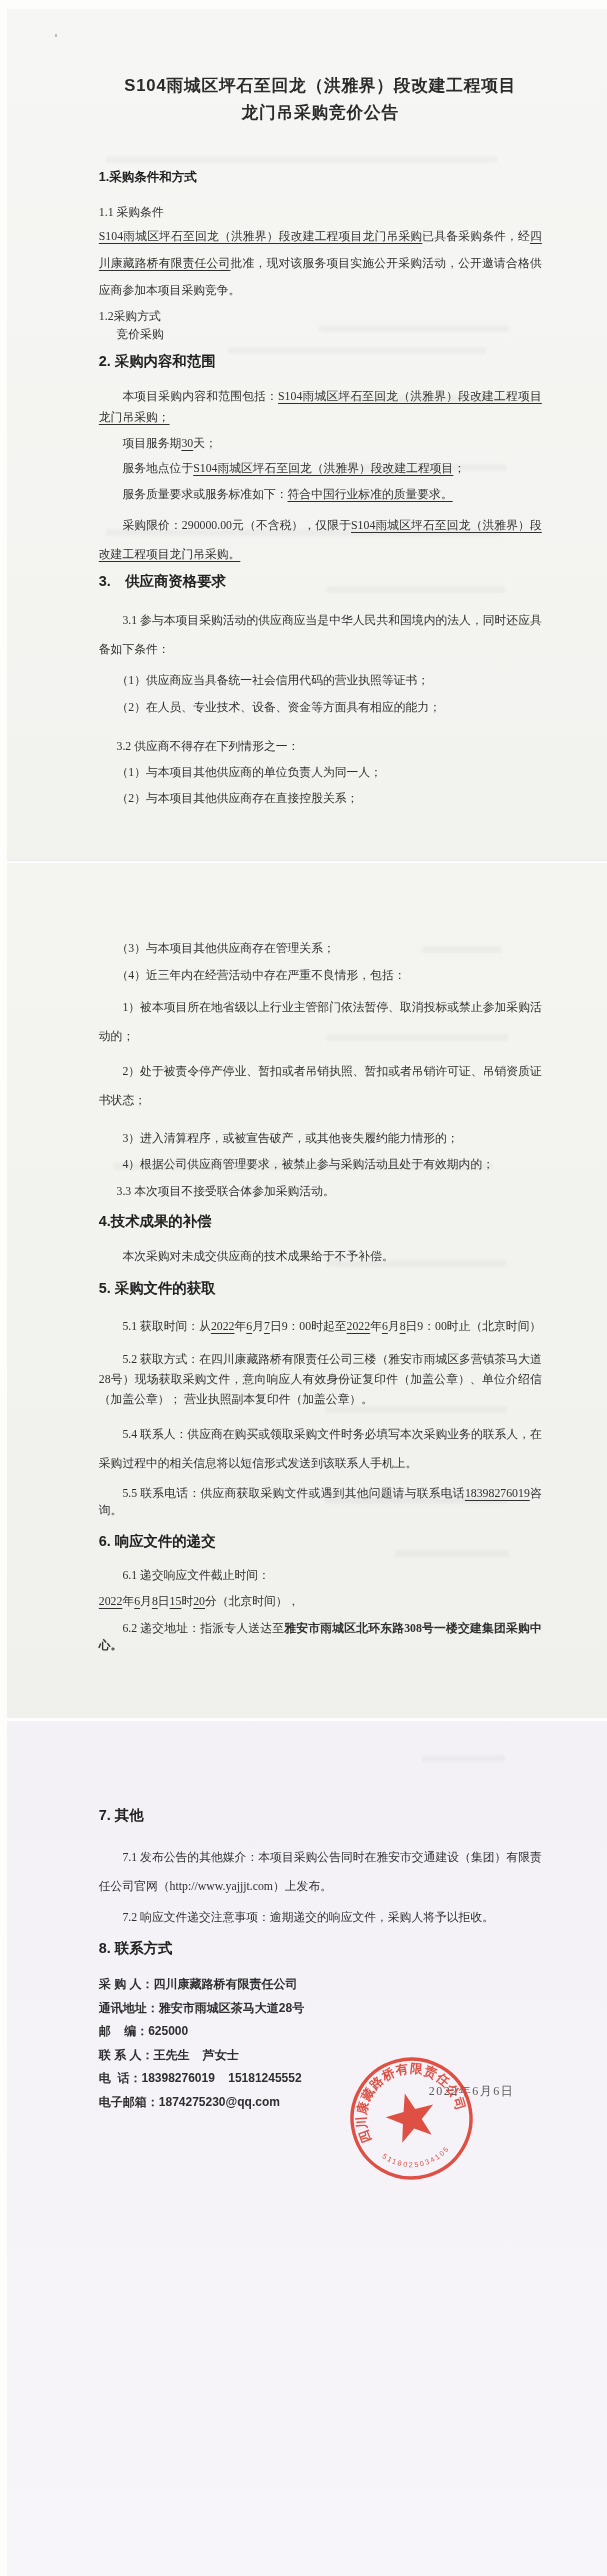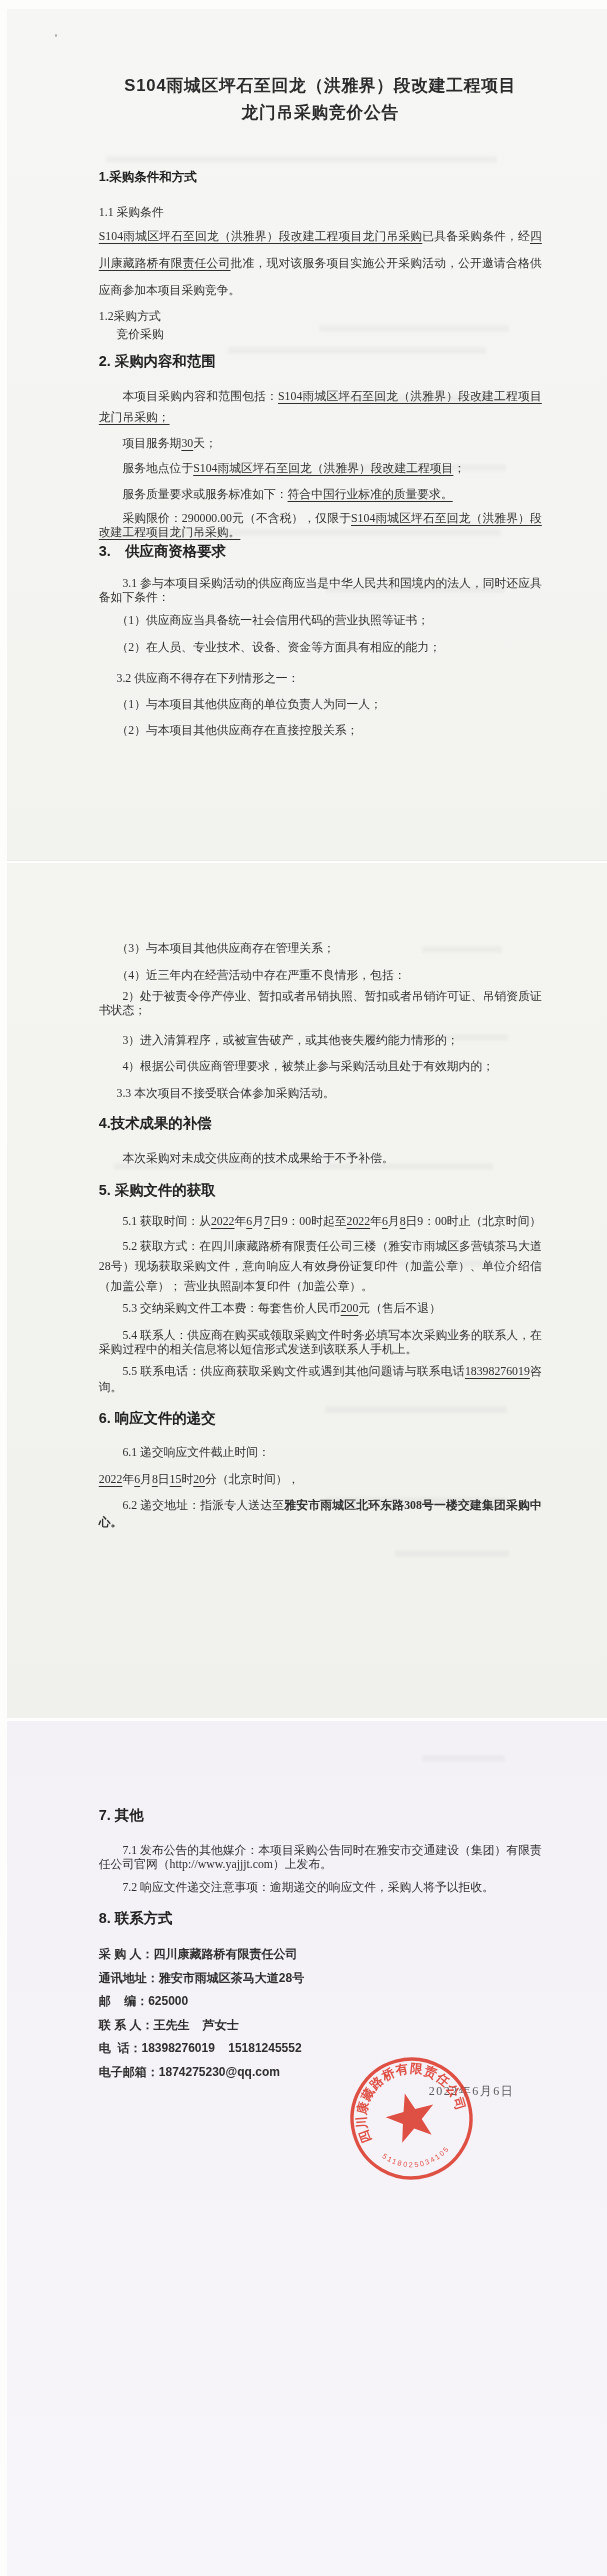--- a/index.html
+++ b/index.html
@@ -15,21 +15,21 @@
   .page-gray2{top:863px;height:855px;background:linear-gradient(180deg,#f4f4f1 0%,#f0f0ed 100%);box-shadow:0 -0.8px 0 #fff;}
   .page-lav{top:1721px;height:855px;background:linear-gradient(180deg,#f3f0f6 0%,#f7f4fa 100%);box-shadow:0 -0.8px 0 #fff;}
   .inner{margin:0 65px 0 92px;}
   .doc-title{font-family:"Liberation Sans","DejaVu Sans",sans-serif;font-weight:bold;font-size:16.7px;line-height:26.6px;text-align:center;color:#2b2b2b;letter-spacing:0.8px;}
   .h{font-family:"Liberation Sans","DejaVu Sans",sans-serif;font-weight:bold;color:#222;white-space:pre-wrap;}
   .h-sm{font-size:12.5px;line-height:16.7px;}
   .h-lg{font-size:14.4px;line-height:20px;}
   .ln{margin:0;font-size:11.8px;line-height:16.7px;text-align:justify;color:#303030;}
   .lh38{line-height:27px;}
   .lh28{line-height:21px;}
-  .lh27{line-height:14px;}
+  .lh27{line-height:29px;}
   .lh26{line-height:20px;}
   .ind{text-indent:2em;}
   .ind1{text-indent:1.5em;}
   .u{text-decoration:underline;text-decoration-thickness:0.8px;text-underline-offset:2.7px;}
   .b{font-weight:bold;}
   .contact{margin-top:18px;}
   .crow{font-family:"Liberation Sans","DejaVu Sans",sans-serif;font-size:12px;line-height:16.7px;margin-bottom:6.8px;color:#2e2e2e;}
   .cl{font-weight:700;white-space:pre;}
   .cv{font-weight:600;white-space:pre;}
   .issue-date{position:absolute;left:422px;top:362px;font-size:12px;color:#5a5a5a;letter-spacing:1.5px;white-space:pre;}
@@ -57,42 +57,42 @@
     <p class="ln lh28 ind" style="margin-top:14.4px"><span>本项目采购内容和范围包括：</span><span class="u">S104雨城区坪石至回龙（洪雅界）段改建工程项目龙门吊采购；</span></p>
     <p class="ln ind" style="margin-top:7.6px"><span>项目服务期</span><span class="u">30</span><span>天；</span></p>
     <p class="ln ind" style="margin-top:8.3px"><span>服务地点位于</span><span class="u">S104雨城区坪石至回龙（洪雅界）段改建工程项目</span><span>；</span></p>
     <p class="ln ind" style="margin-top:9px"><span>服务质量要求或服务标准如下：</span><span class="u">符合中国行业标准的质量要求。</span></p>
     <p class="ln lh27 ind" style="margin-top:8.3px"><span>采购限价：290000.00元（不含税），仅限于</span><span class="u">S104雨城区坪石至回龙（洪雅界）段改建工程项目龙门吊采购。</span></p>
 
     <div class="h h-lg" style="margin-top:2.3px">3.　供应商资格要求</div>
     <p class="ln lh27 ind" style="margin-top:14.4px">3.1 参与本项目采购活动的供应商应当是中华人民共和国境内的法人，同时还应具备如下条件：</p>
     <p class="ln ind1" style="margin-top:8.3px">（1）供应商应当具备统一社会信用代码的营业执照等证书；</p>
     <p class="ln ind1" style="margin-top:10px">（2）在人员、专业技术、设备、资金等方面具有相应的能力；</p>
-    <p class="ln ind1" style="margin-top:15px">3.2 供应商不得存在下列情形之一：</p>
+    <p class="ln ind1" style="margin-top:23px">3.2 供应商不得存在下列情形之一：</p>
     <p class="ln ind1" style="margin-top:9px">（1）与本项目其他供应商的单位负责人为同一人；</p>
     <p class="ln ind1" style="margin-top:9px">（2）与本项目其他供应商存在直接控股关系；</p>
   </div>
 </div>
 
 <div class="page page-gray2">
   <div class="inner">
     <p class="ln ind1" style="margin-top:77px">（3）与本项目其他供应商存在管理关系；</p>
     <p class="ln ind1" style="margin-top:10px">（4）近三年内在经营活动中存在严重不良情形，包括：</p>
+    <p class="ln lh27 ind" style="margin-top:10px">1）被本项目所在地省级以上行业主管部门依法暂停、取消投标或禁止参加采购活动的；</p>
     <p class="ln lh27 ind" style="margin-top:6px">2）处于被责令停产停业、暂扣或者吊销执照、暂扣或者吊销许可证、吊销资质证书状态；</p>
     <p class="ln ind" style="margin-top:15px">3）进入清算程序，或被宣告破产，或其他丧失履约能力情形的；</p>
     <p class="ln ind" style="margin-top:9px">4）根据公司供应商管理要求，被禁止参与采购活动且处于有效期内的；</p>
     <p class="ln ind1" style="margin-top:10px">3.3 本次项目不接受联合体参加采购活动。</p>
 
     <div class="h h-lg" style="margin-top:11.4px">4.技术成果的补偿</div>
     <p class="ln ind" style="margin-top:16.7px">本次采购对未成交供应商的技术成果给于不予补偿。</p>
 
     <div class="h h-lg" style="margin-top:13.7px">5. 采购文件的获取</div>
     <p class="ln lh27 ind" style="margin-top:13.7px"><span>5.1 获取时间：从</span><span class="u">2022</span><span>年</span><span class="u">6</span><span>月</span><span class="u">7</span><span>日9：00时起至</span><span class="u">2022</span><span>年</span><span class="u">6</span><span>月</span><span class="u">8</span><span>日9：00时止（北京时间）</span></p>
     <p class="ln lh26 ind" style="margin-top:8.3px">5.2 获取方式：在四川康藏路桥有限责任公司三楼（雅安市雨城区多营镇茶马大道28号）现场获取采购文件，意向响应人有效身份证复印件（加盖公章）、单位介绍信（加盖公章）； 营业执照副本复印件（加盖公章）。</p>
-    <p class="ln ind" style="margin-top:3.8px"><span>5.3 交纳采购文件工本费：每套售价人民币</span><span class="u">200</span><span>元（售后不退）</span></p>
     <p class="ln lh27 ind" style="margin-top:11.4px">5.4 联系人：供应商在购买或领取采购文件时务必填写本次采购业务的联系人，在采购过程中的相关信息将以短信形式发送到该联系人手机上。</p>
     <p class="ln ind" style="margin-top:6.8px"><span>5.5 联系电话：供应商获取采购文件或遇到其他问题请与联系电话</span><span class="u">18398276019</span><span>咨询。</span></p>
 
     <div class="h h-lg" style="margin-top:12px">6. 响应文件的递交</div>
     <p class="ln ind" style="margin-top:16px">6.1 递交响应文件截止时间：</p>
     <p class="ln" style="margin-top:10px"><span class="u">2022</span><span>年</span><span class="u">6</span><span>月</span><span class="u">8</span><span>日</span><span class="u">15</span><span>时</span><span class="u">20</span><span>分（北京时间），</span></p>
     <p class="ln ind" style="margin-top:10px"><span>6.2 递交地址：指派专人送达至</span><span class="b">雅安市雨城区北环东路308号一楼交建集团采购中心。</span></p>
   </div>
 </div>
 

